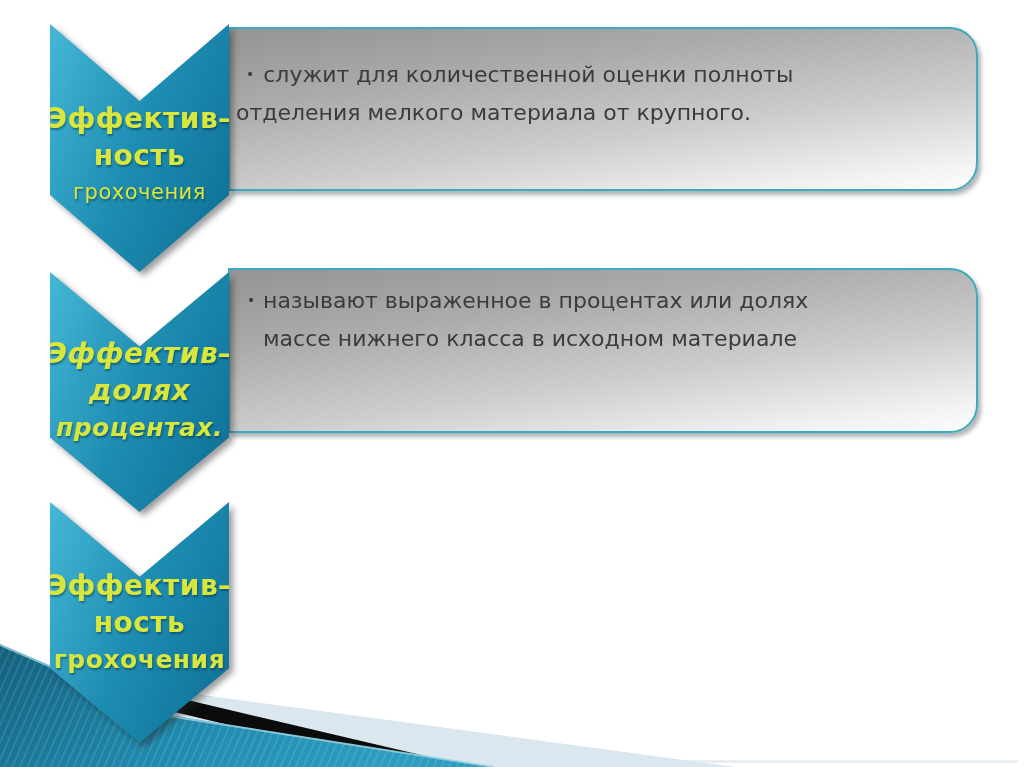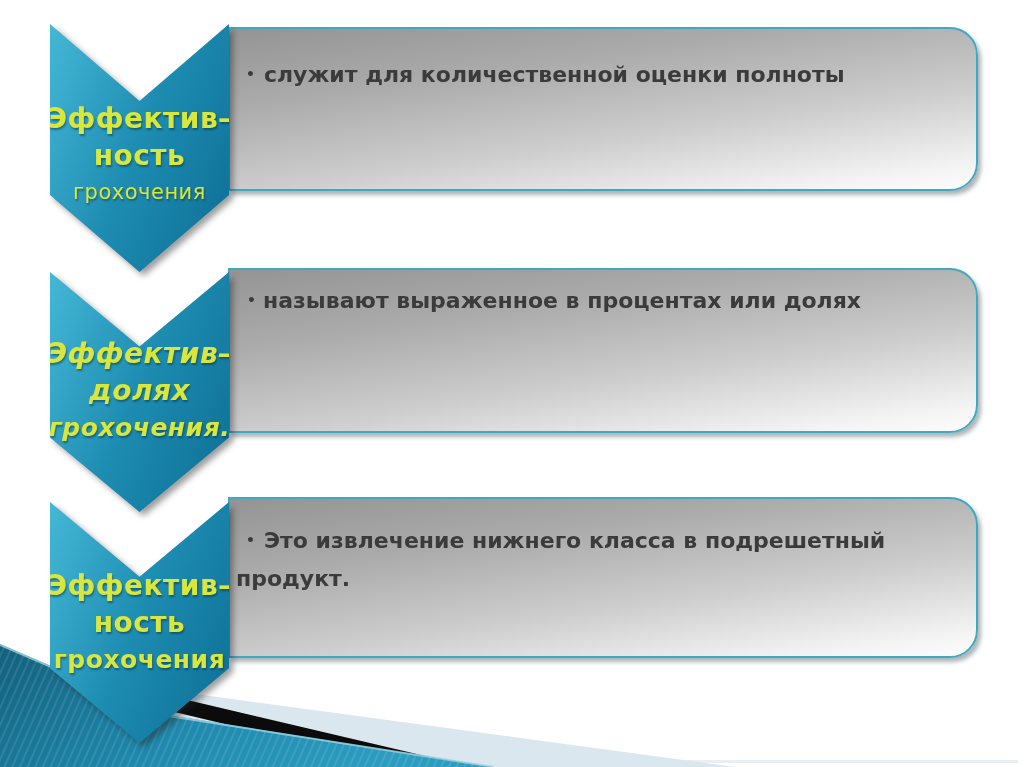--- a/index.html
+++ b/index.html
@@ -10,21 +10,21 @@
   
   .footer-svg{position:absolute;left:0;top:0;width:1024px;height:767px;}
   
   .defbox{
     position:absolute;left:228px;width:750px;box-sizing:border-box;
     border:2px solid var(--box-border,#3fa9bf);
     border-radius:0 28px 28px 0;
     background:linear-gradient(172deg,var(--box-fill-top,#949494) 0%,#ababab 30%,#cdcdcd 62%,#f3f3f3 90%,var(--box-fill-bottom,#fdfdfd) 100%);
     box-shadow:3px 4px 4px rgba(105,118,124,.55);
     color:var(--box-text,#3b3b3b);
-    font-size:22px;font-weight:bold;line-height:38px;
+    font-size:22px;font-weight:normal;line-height:38px;
   }
   .box-1{top:27px;height:164px;padding:26px 26px 0 6px;}
   .box-2{top:268px;height:165px;padding:11px 20px 10px 17px;}
   .box-3{top:497px;height:161px;padding:22px 26px 0 6px;}
   .defbox .line{white-space:nowrap;}
   .defbox.plain .line.first{padding-left:10px;}
   .bullet{font-size:14px;vertical-align:3px;margin-right:9px;}
   .defbox.hanging .line{padding-left:16px;}
   .defbox.hanging .bullet{display:inline-block;width:16px;margin-left:-16px;margin-right:0;}
   
@@ -70,44 +70,42 @@
     <polygon points="150,688 735,767 150,767" fill="#dbe7ee"></polygon>
     <polygon points="162,694 472,767 404,767 162,709" fill="#0b0b0b"></polygon>
     <polygon points="157,712 415,767 386,767 157,717" fill="#cfe3ed"></polygon>
     <polygon points="0,644 162,714 494,767 0,767" fill="url(#tealband)"></polygon>
     <polygon points="0,644 162,714 494,767 0,767" fill="url(#hatch)"></polygon>
     <polyline points="0,645 162,715 494,767" fill="none" stroke="#9fd4e4" stroke-width="2" opacity="0.8"></polyline>
   </svg>
 
   <div class="defbox box-1 plain">
     <div class="line first"><span class="bullet">•</span><span>служит для количественной оценки полноты</span></div>
+    <div class="line">отделения мелкого материала от крупного.</div>
   </div>
 
   <div class="defbox box-2 hanging">
     <div class="line"><span class="bullet">•</span><span>называют выраженное в процентах или долях</span></div>
+    <div class="line">массе нижнего класса в исходном материале</div>
   </div>
 
-  <div class="defbox box-3 plain">
-    <div class="line first"><span class="bullet">•</span><span>Это извлечение нижнего класса в подрешетный</span></div>
-    <div class="line">продукт.</div>
-  </div>
 
   <div class="chev-wrap chev-1">
     <div class="chev">
       <div class="cl cl-1">Эффектив–</div>
       <div class="cl cl-2">ность</div>
       <div class="cl cl-3">грохочения</div>
     </div>
   </div>
 
   <div class="chev-wrap chev-2">
     <div class="chev">
       <div class="cl cl-1">Эффектив–</div>
       <div class="cl cl-2">долях</div>
-      <div class="cl cl-3">грохочения.</div>
+      <div class="cl cl-3">процентах.</div>
     </div>
   </div>
 
   <div class="chev-wrap chev-3">
     <div class="chev">
       <div class="cl cl-1">Эффектив–</div>
       <div class="cl cl-2">ность</div>
       <div class="cl cl-3">грохочения</div>
     </div>
   </div>

